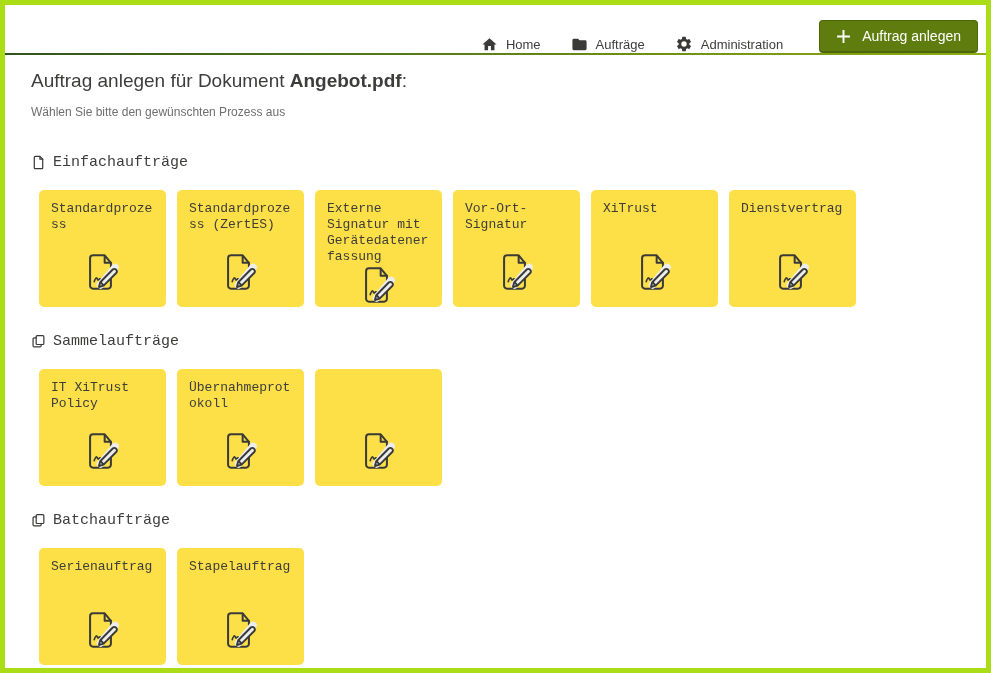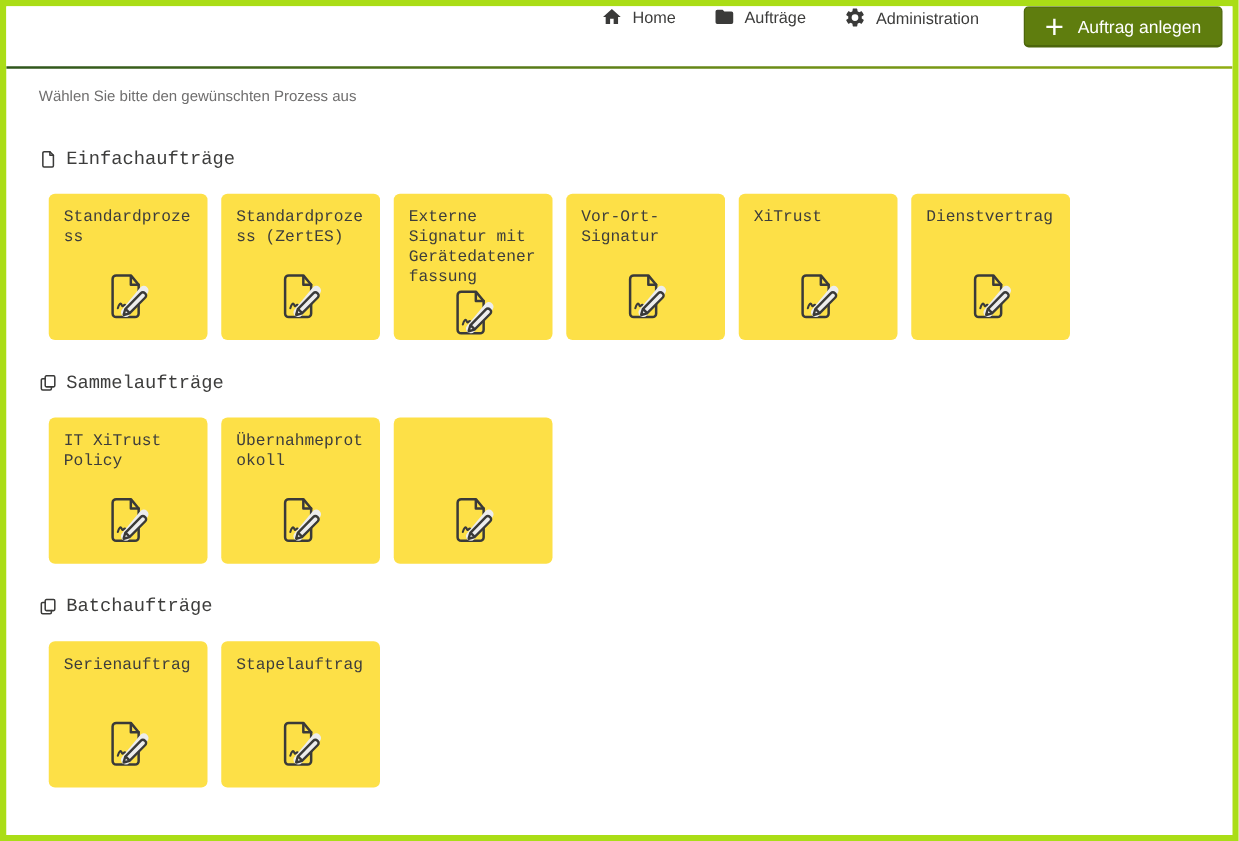--- a/index.html
+++ b/index.html
@@ -14,21 +14,21 @@
     display: flex;
     flex-direction: column;
     overflow: hidden;
   }
 
   
   .topbar {
     height: 48px;
     flex: 0 0 auto;
     display: flex;
-    align-items: flex-start;
+    align-items: flex-end;
     justify-content: flex-end;
     padding: 0 8px 0 24px;
     background: #ffffff;
   }
   .topbar-rule {
     height: 2px;
     flex: 0 0 auto;
     background: linear-gradient(to right, #2e551c, #90ad12);
   }
   .nav-item {
@@ -161,20 +161,21 @@
             <path d="M7 1v12M1 7h12" stroke="#ffffff" stroke-width="1.8" fill="none"></path>
           </svg>
       </span>
       <span>Auftrag anlegen</span>
     </button>
   </div>
   <div class="topbar-rule"></div>
 
   <div class="content">
 
+    <div class="page-title"><span>Auftrag anlegen für Dokument </span><b>Angebot.pdf</b><span>:</span></div>
 
     <div class="page-subtitle">Wählen Sie bitte den gewünschten Prozess aus</div>
 
     <div id="sections-container">
   <div class="section">
     <div class="section-header">
       <svg width="15" height="15" viewBox="0 0 16 16">
               <g stroke-width="1.3" stroke-linejoin="round" stroke-linecap="round">
     <path d="M9.5 1.5h-5a1 1 0 0 0-1 1v11a1 1 0 0 0 1 1h7a1 1 0 0 0 1-1V4.5l-3-3z"></path>
     <path d="M9.5 1.5v3h3"></path>

